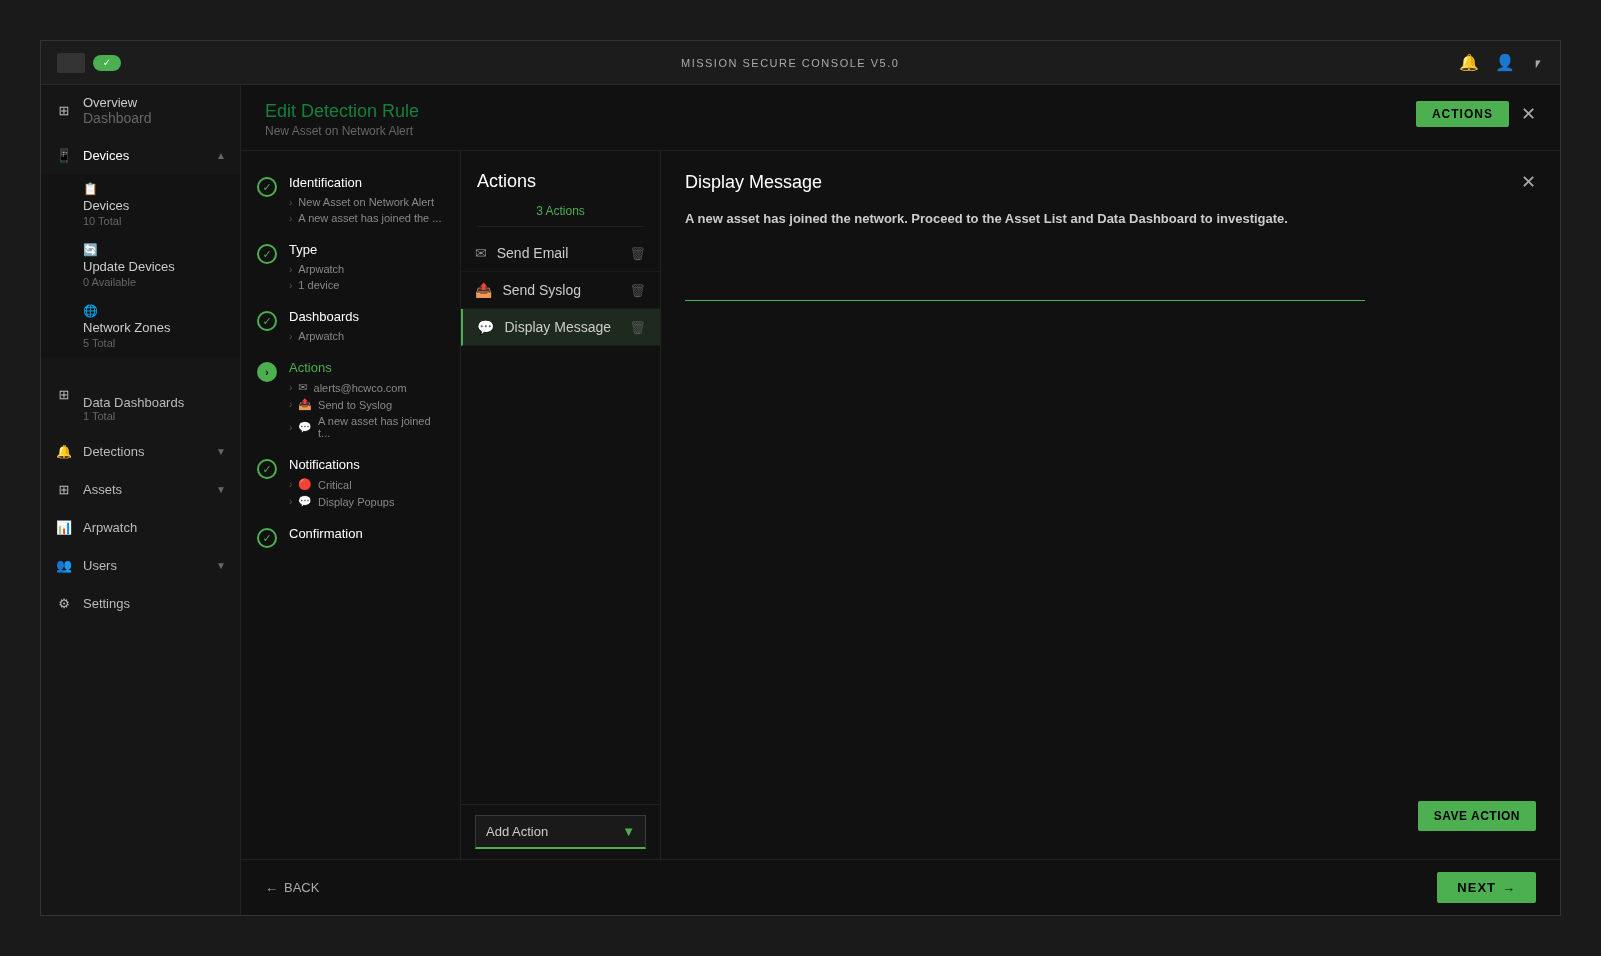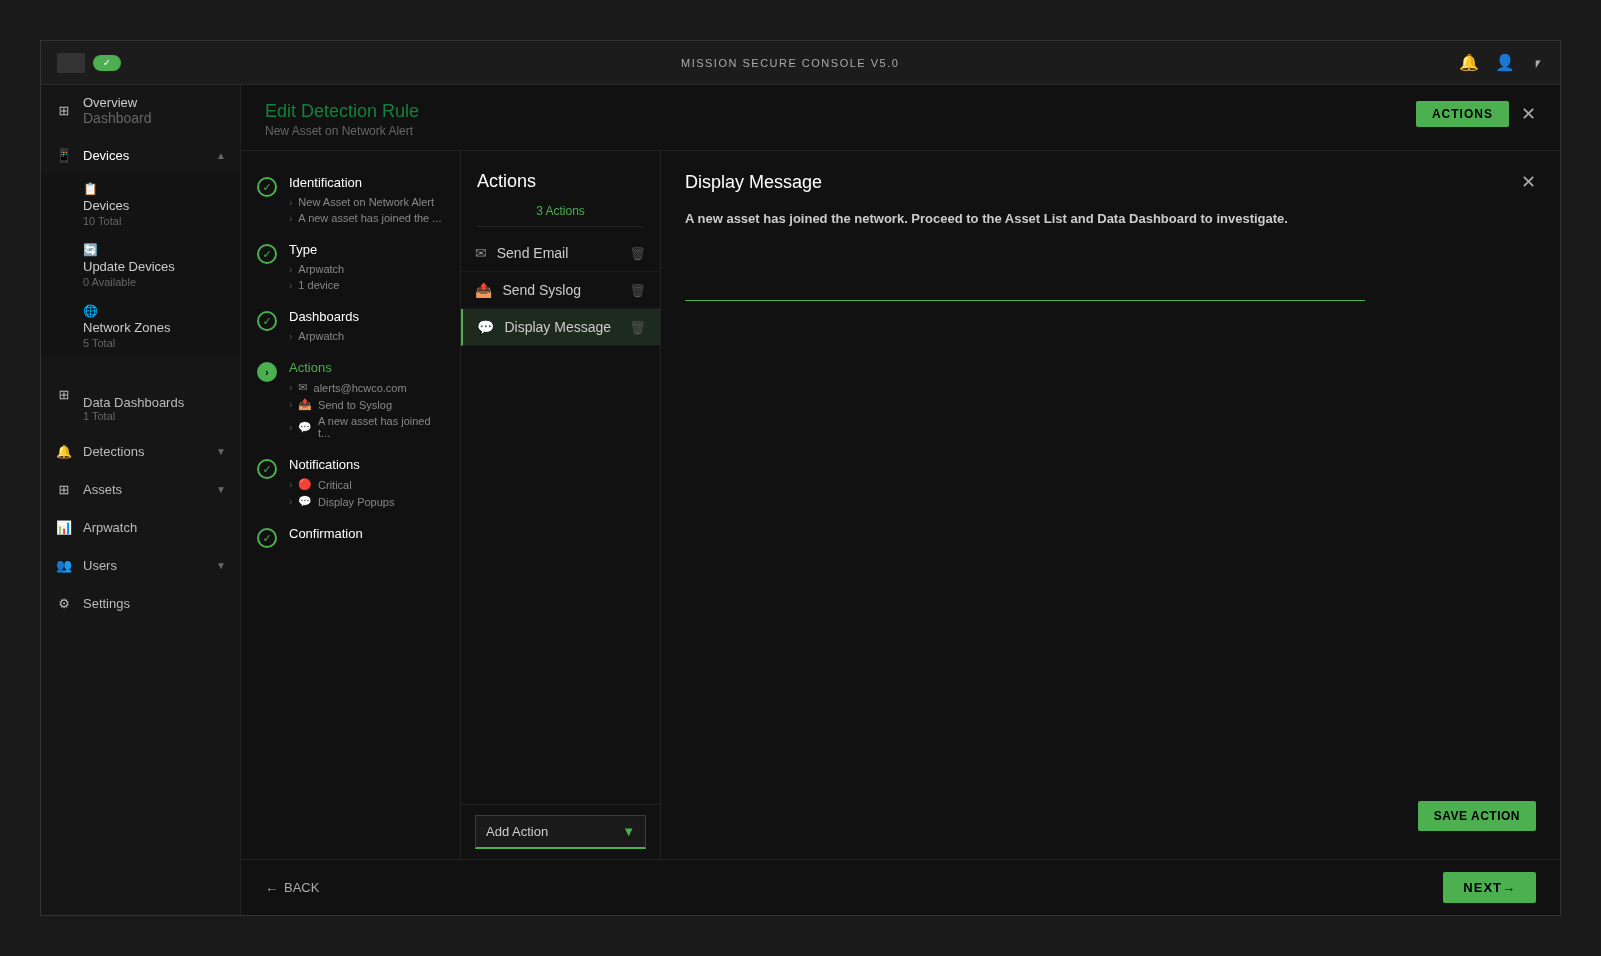--- a/index.html
+++ b/index.html
@@ -377,20 +377,21 @@
       background: #4caf50;
       color: #000;
       border: none;
       padding: 8px 20px;
       font-size: 13px;
       font-weight: 600;
       cursor: pointer;
       border-radius: 2px;
       display: flex;
       align-items: center;
+      gap: 6px;
       letter-spacing: 1px;
     }
     .save-action-btn {
       background: #4caf50;
       color: #000;
       border: none;
       padding: 8px 16px;
       font-size: 12px;
       font-weight: 600;
       cursor: pointer;

